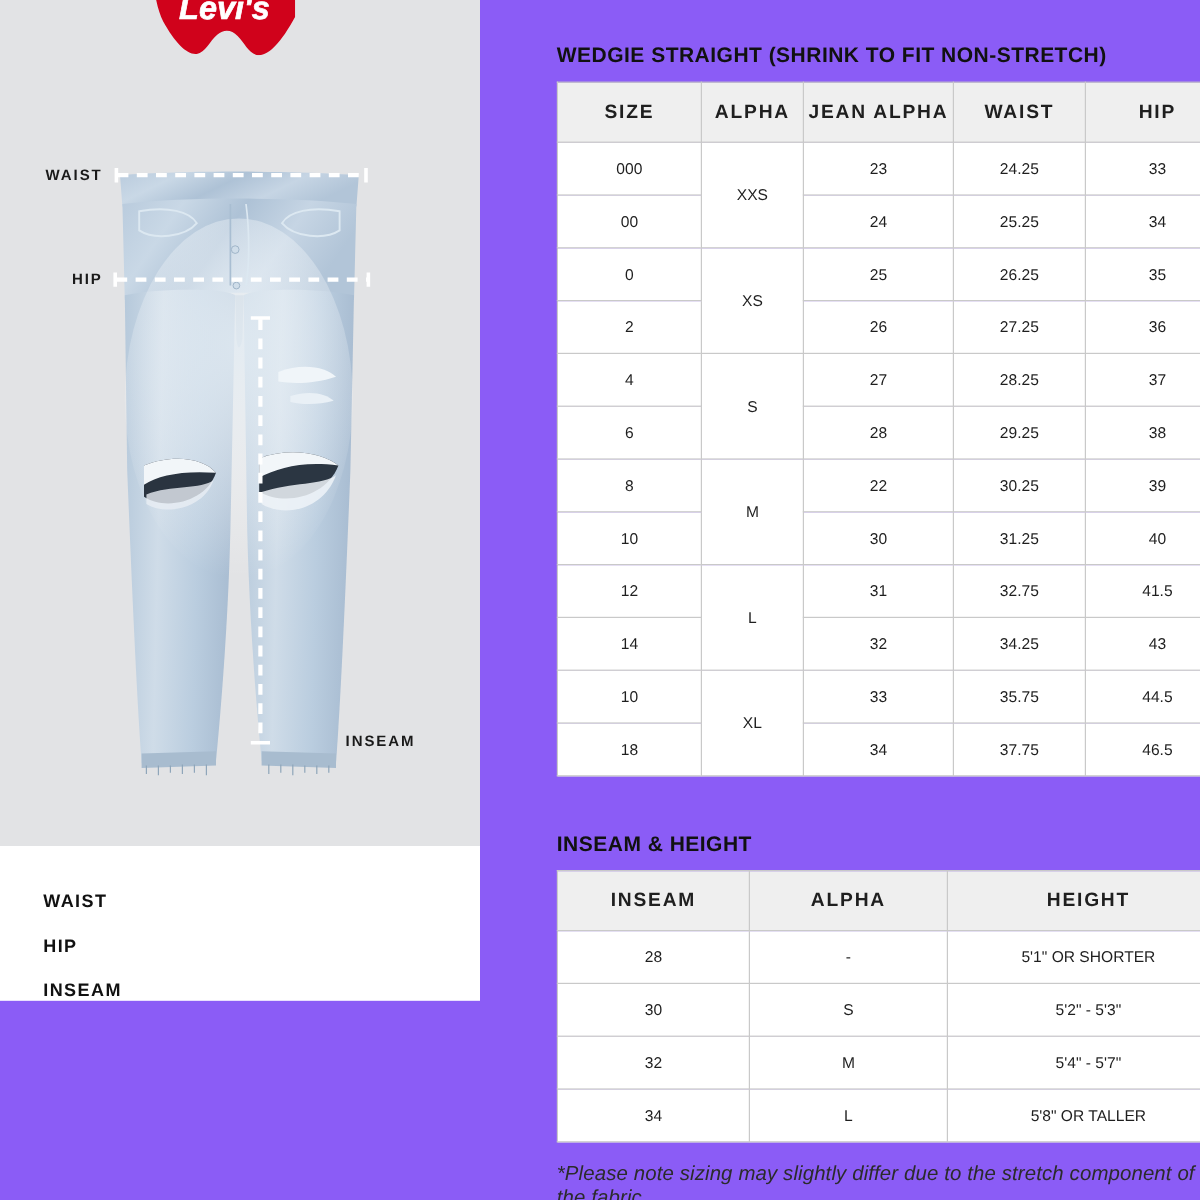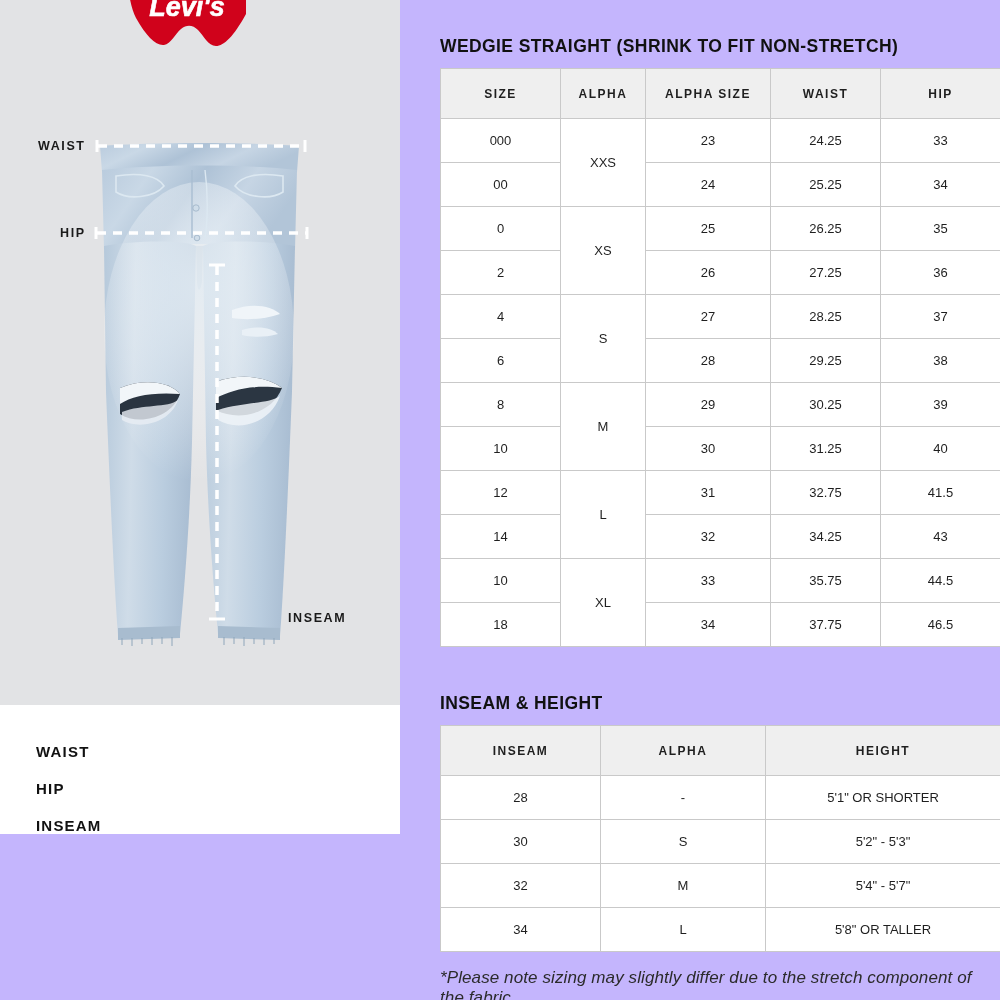--- a/index.html
+++ b/index.html
@@ -9,22 +9,23 @@
     height: 1000px;
     background: #ffffff;
     font-family: "Liberation Sans", sans-serif;
     overflow: hidden;
   }
 
   .page {
     position: relative;
     width: 1000px;
     height: 1000px;
-    background: #c4b5fd;
+    background: #8b5cf6;
     display: flex;
+    gap: 24px;
   }
 
   
   .left-col {
     position: relative;
     width: 400px;
     height: 1000px;
     flex: 0 0 400px;
   }
 
@@ -124,21 +125,21 @@
   table.size-table th,
   table.size-table td {
     border: 1px solid #c9c9c9;
     text-align: center;
     vertical-align: middle;
     color: #1f1f1f;
   }
   table.size-table th {
     height: 50px;
     background: #efefef;
-    font-size: 12px;
+    font-size: 16px;
     font-weight: bold;
     letter-spacing: 1.5px;
   }
   table.size-table td {
     height: 44px;
     font-size: 13px;
     font-weight: normal;
     background: #ffffff;
   }
   td.shade, th.shade { background: #efefef; }
@@ -310,21 +311,21 @@
         <col class="c-size">
           <col class="c-alpha">
           <col class="c-jean">
         <col class="c-waist">
           <col class="c-hip">
       </colgroup>
       <thead>
         <tr>
           <th>SIZE</th>
           <th>ALPHA</th>
-          <th>ALPHA SIZE</th>
+          <th>JEAN ALPHA</th>
           <th>WAIST</th>
           <th>HIP</th>
         </tr>
       </thead>
       <tbody>
 
         <tr>
           <td>000</td>
           <td rowspan="2">XXS</td>
           <td>23</td>
@@ -362,21 +363,21 @@
         <tr>
           <td class="shade">6</td>
           <td class="shade">28</td>
           <td class="shade">29.25</td>
           <td class="shade">38</td>
         </tr>
 
         <tr>
           <td>8</td>
           <td class="shade" rowspan="2">M</td>
-          <td>29</td>
+          <td>22</td>
           <td>30.25</td>
           <td>39</td>
         </tr>
         <tr>
           <td class="shade">10</td>
           <td class="shade">30</td>
           <td class="shade">31.25</td>
           <td class="shade">40</td>
         </tr>
 

